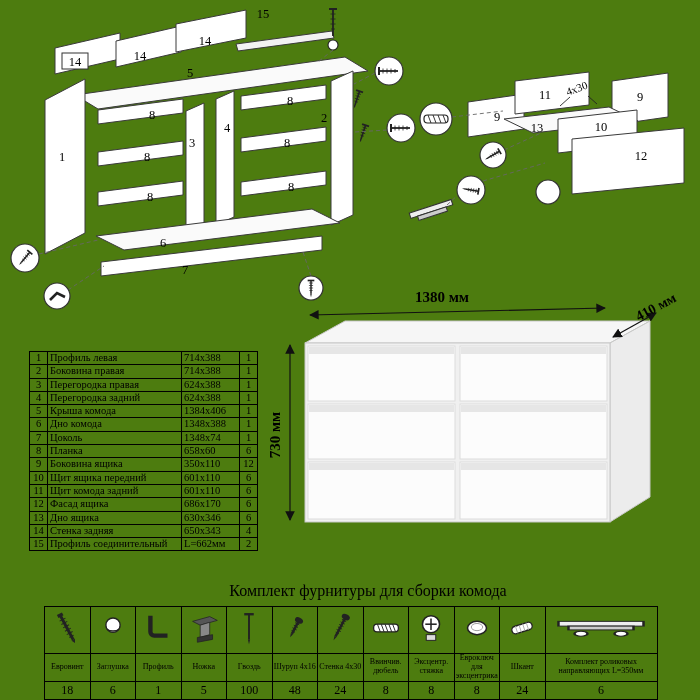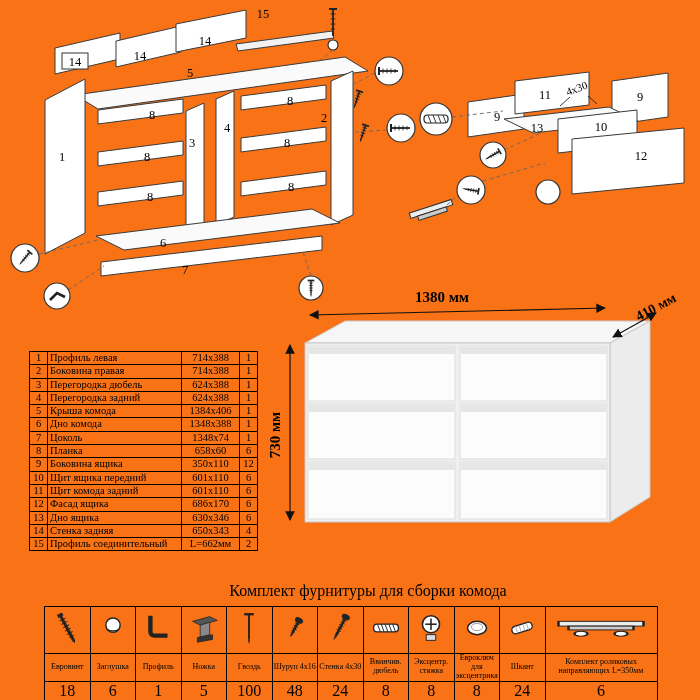--- a/index.html
+++ b/index.html
@@ -1,36 +1,36 @@
 <!DOCTYPE html>
 <html><head>
 <meta charset="utf-8">
 <style>
   html,body{margin:0;padding:0;background:#fff}
-  #page{position:relative;width:700px;height:700px;background:#f97316;overflow:hidden;
+  #page{position:relative;width:700px;height:700px;background:#4d7c0f;overflow:hidden;
         font-family:"Liberation Serif",serif;color:#000}
   svg text{font-family:"Liberation Serif",serif}
   .dl{font-size:12.5px;fill:#000;text-anchor:middle}
   .dim-label{font-size:15px;font-weight:bold;fill:#000;text-anchor:middle}
   .dim-label-sm{font-size:14px;font-weight:bold;fill:#000;text-anchor:middle}
 
   .parts-table{position:absolute;left:29px;top:351px;border-collapse:collapse;table-layout:fixed}
   .parts-table td{border:1px solid #000;font-size:10.5px;line-height:12.3px;padding:0 2px;
                   white-space:nowrap;overflow:hidden}
   .parts-table td.c0{width:13px;text-align:center}
   .parts-table td.c1{width:129px}
-  .parts-table td.c2{width:53px;text-align:center}
+  .parts-table td.c2{width:53px;}
   .parts-table td.c3{width:13px;text-align:center}
 
   .hw-title{position:absolute;left:18px;top:582px;width:700px;text-align:center;font-size:16px}
   .hw-table{position:absolute;left:44px;top:606px;border-collapse:collapse;table-layout:fixed}
   .hw-table td{border:1px solid #000;text-align:center;vertical-align:middle;padding:0}
   .hw-icon-cell{height:46px}
   .hw-name{font-size:8px;line-height:1.12;height:24px;padding:1px;font-family:"Liberation Serif",serif}
-  .hw-qty{font-size:16px;height:17px}
+  .hw-qty{font-size:12px;height:17px}
   .hidden-defs{position:absolute;width:0;height:0;overflow:hidden}
 </style>
 </head>
 <body>
 
 <svg class="hidden-defs" aria-hidden="true">
   <defs>
     <symbol id="confirmat-screw-icon" viewBox="0 0 40 40">
       <g transform="rotate(-28 20 20)">
         <rect x="17" y="3" width="6" height="3.5" fill="#222"></rect>
@@ -243,21 +243,21 @@
           <td class="c3">1</td>
         </tr>
         <tr>
           <td class="c0">2</td>
           <td class="c1">Боковина правая</td>
           <td class="c2">714x388</td>
           <td class="c3">1</td>
         </tr>
         <tr>
           <td class="c0">3</td>
-          <td class="c1">Перегородка дюбель</td>
+          <td class="c1">Перегородка правая</td>
           <td class="c2">624x388</td>
           <td class="c3">1</td>
         </tr>
         <tr>
           <td class="c0">4</td>
           <td class="c1">Перегородка задний</td>
           <td class="c2">624x388</td>
           <td class="c3">1</td>
         </tr>
         <tr>

